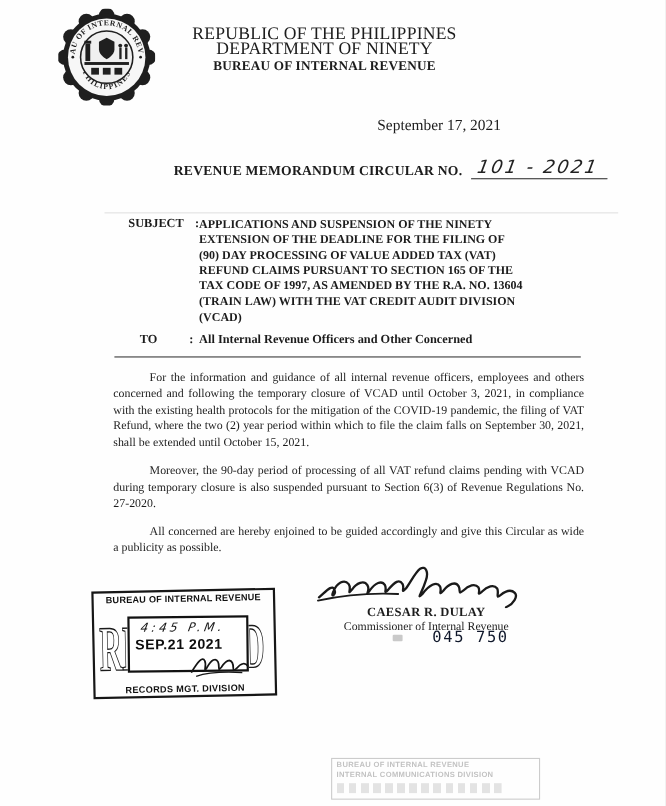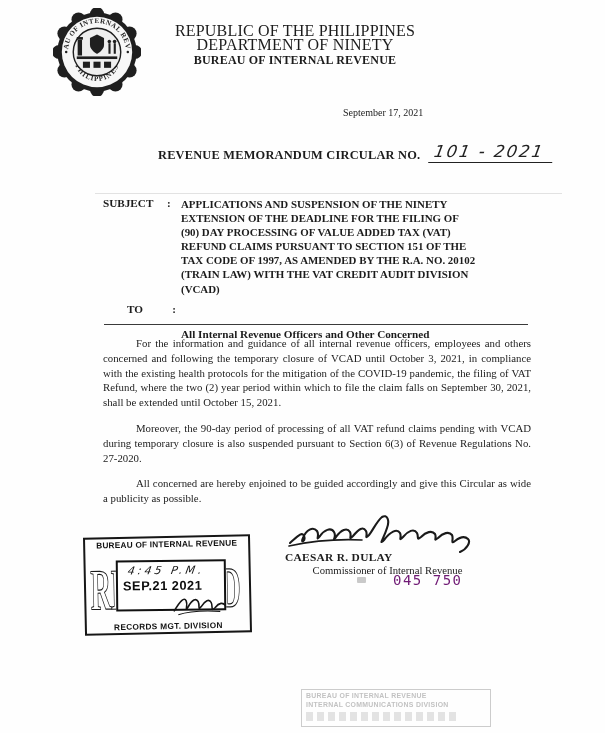--- a/index.html
+++ b/index.html
@@ -8,60 +8,60 @@
     font-family:"Liberation Serif",serif;color:#1c1c1c;overflow:hidden;
     margin:0 auto;
   }
   .abs{position:absolute;}
 
   
   .header-text{top:24px;left:95px;width:400px;text-align:center;line-height:14px;}
   .hdr-line{font-size:16px;letter-spacing:.2px;}
   .hdr-line.bold{font-weight:bold;font-size:12px;margin-top:1px;}
 
-  .date-line{top:107px;left:343px;font-size:10px;text-align:right;}
+  .date-line{top:107px;left:343px;font-size:14px;text-align:right;}
 
   .rmc{top:144px;left:158px;white-space:nowrap;}
   .rmc-label{font-weight:bold;font-size:12.4px;letter-spacing:.2px;}
   .hand{
     font-family:"DejaVu Sans",sans-serif;font-style:italic;
     display:inline-block;transform:skewX(-10deg);
   }
   .rmc-number{
     font-size:16.5px;letter-spacing:2px;margin-left:10px;
     border-bottom:1.6px solid #222;padding:0 10px 1px 4px;
     position:relative;top:-2px;color:#222;
   }
 
   .faint-line{top:193px;left:95px;width:467px;height:1px;background:#e2e2e2;}
 
   .label-grid{display:grid;grid-template-columns:64px 14px 1fr;column-gap:0;}
   .subject-block{top:197px;left:103px;width:440px;}
-  .subj-label,.subj-colon{font-weight:bold;font-size:11.2px;}
+  .subj-label,.subj-colon{font-weight:bold;font-size:11.2px;text-align:right;}
   .subj-lines{font-weight:bold;font-size:10.9px;line-height:14.1px;white-space:nowrap;}
   .to-block{top:303px;left:103px;width:440px;}
   .to-label,.to-colon{font-weight:bold;font-size:11.2px;text-align:center;}
-  .to-value{font-weight:bold;font-size:11.2px;white-space:nowrap;margin-top:25px;}
+  .to-value{font-weight:bold;font-size:11.2px;white-space:nowrap;}
 
   .rule{top:324px;left:104px;width:424px;border-top:1.1px solid #3a3a3a;height:0;}
 
   .body-text{top:336px;left:103px;width:428px;}
   .body-text p{
     margin:0 0 11px 0;font-size:10.8px;line-height:14.8px;
     text-align:justify;text-indent:33px;
   }
 
   
   .sig-squiggle{top:513px;left:287px;}
-  .sig-name{top:551px;left:285px;width:205px;font-weight:bold;font-size:11.4px;letter-spacing:.3px;}
+  .sig-name{top:551px;left:285px;width:205px;text-align:center;font-weight:bold;font-size:11.4px;letter-spacing:.3px;}
   .sig-title{top:564px;left:277px;width:221px;text-align:center;font-size:10.7px;}
   .sig-smudge{top:577px;left:357px;width:9px;height:6px;background:#8a8a8a;opacity:.45;border-radius:1px;}
   .stamp-number{
     top:572px;left:393px;font-family:"DejaVu Sans Mono",monospace;
-    font-size:14px;letter-spacing:1.5px;color:#701a75;font-weight:500;
+    font-size:14px;letter-spacing:1.5px;color:#0f172a;font-weight:500;
   }
 
   
   .rcv-stamp{
     top:536px;left:84px;width:163px;height:94px;
     border:2.5px solid #161616;transform:rotate(-1.2deg);
     font-family:"Liberation Sans",sans-serif;
   }
   .rcv-top{position:absolute;top:1px;left:0;width:100%;text-align:center;
     font-size:8.3px;font-weight:bold;letter-spacing:.2px;color:#111;z-index:3;}
@@ -154,22 +154,22 @@
 
   <div class="abs faint-line"></div>
 
   <div class="abs subject-block label-grid">
     <div class="subj-label">SUBJECT</div>
     <div class="subj-colon">:</div>
     <div class="subj-lines">
       <div>APPLICATIONS AND SUSPENSION OF THE NINETY</div>
       <div>EXTENSION OF THE DEADLINE FOR THE FILING OF</div>
       <div>(90) DAY PROCESSING OF VALUE ADDED TAX (VAT)</div>
-      <div>REFUND CLAIMS PURSUANT TO SECTION 151 OF THE</div>
-      <div>TAX CODE OF 1997, AS AMENDED BY THE R.A. NO. 20102</div>
+      <div>REFUND CLAIMS PURSUANT TO SECTION 165 OF THE</div>
+      <div>TAX CODE OF 1997, AS AMENDED BY THE R.A. NO. 13604</div>
       <div>(TRAIN LAW) WITH THE VAT CREDIT AUDIT DIVISION</div>
       <div>(VCAD)</div>
     </div>
   </div>
 
   <div class="abs to-block label-grid">
     <div class="to-label">TO</div>
     <div class="to-colon">:</div>
     <div class="to-value">All Internal Revenue Officers and Other Concerned</div>
   </div>

